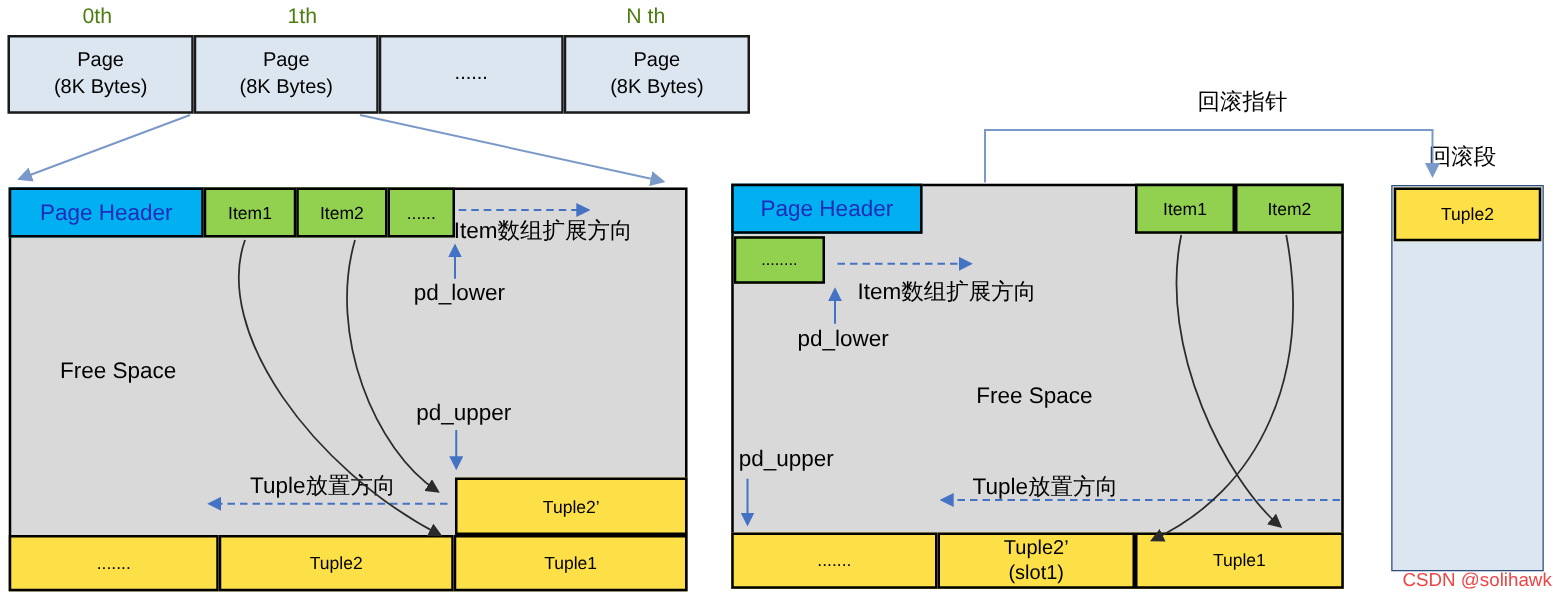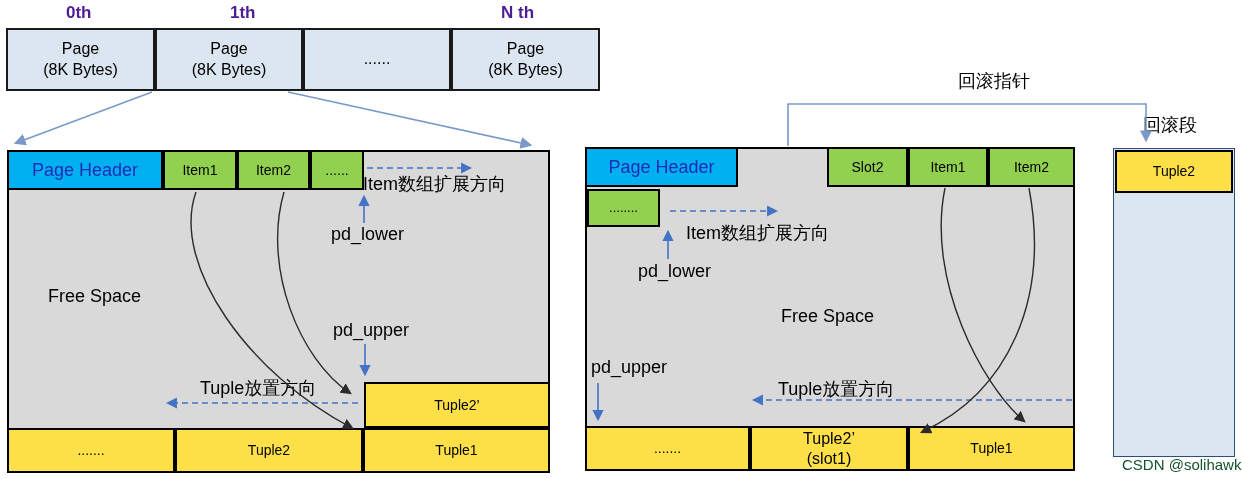--- a/index.html
+++ b/index.html
@@ -11,24 +11,24 @@
   .cell{
     position:absolute;box-sizing:border-box;display:flex;align-items:center;justify-content:center;
     text-align:center;border:2px solid #000;font-size:14px;line-height:1.15;
   }
   .pagebox{background:#dce6f1;border:2px solid #1a1a1a;flex-direction:column;font-size:16px;line-height:1.3;}
   .graybody{background:#d9d9d9;border:2px solid #000;}
   .hdr{background:#00b0f0;color:#1f2cb8;font-size:18px;}
   .green{background:#92d050;}
   .dgreen{background:#fde047;}
   .lbl{position:absolute;font-size:18px;white-space:nowrap;color:#000;}
-  .toplbl{position:absolute;font-size:17px;font-weight:700;white-space:nowrap;color:#4c1d95;}
+  .toplbl{position:absolute;font-size:17px;font-weight:400;white-space:nowrap;color:#4d7c0f;}
   .two{flex-direction:column;font-size:16px;line-height:1.2;}
   .rollcol{background:#dce6f1;border:1px solid #2e4d7b;}
-  .wm{position:absolute;font-size:15px;color:#14532d;white-space:nowrap;}
+  .wm{position:absolute;font-size:15px;color:#ef4444;white-space:nowrap;}
   svg.overlay{position:absolute;left:0;top:0;pointer-events:none;z-index:10;}
 </style>
 </head>
 <body>
 
 <div id="stage">
 
   <div class="toplbl" style="left:66px;top:3px;">0th</div>
   <div class="toplbl" style="left:230px;top:3px;">1th</div>
   <div class="toplbl" style="left:501px;top:3px;">N th</div>
@@ -62,21 +62,20 @@
   <div class="lbl" style="left:333px;top:320px;">pd_upper</div>
   <div class="lbl" style="left:200px;top:376px;">Tuple放置方向</div>
 
   <div class="cell dgreen" style="left:364px;top:382px;width:186px;height:46px;">Tuple2’</div>
   <div class="cell dgreen" style="left:7px;top:428px;width:168px;height:45px;font-size:14px;">.......</div>
   <div class="cell dgreen" style="left:175px;top:428px;width:188px;height:45px;">Tuple2</div>
   <div class="cell dgreen" style="left:363px;top:428px;width:187px;height:45px;">Tuple1</div>
 
   <div class="abs graybody" style="left:585px;top:147px;width:490px;height:324px;"></div>
   <div class="cell hdr" style="left:585px;top:147px;width:153px;height:40px;">Page Header</div>
-  <div class="cell green" style="left:827px;top:147px;width:81px;height:40px;">Slot2</div>
   <div class="cell green" style="left:908px;top:147px;width:80px;height:40px;">Item1</div>
   <div class="cell green" style="left:988px;top:147px;width:87px;height:40px;">Item2</div>
   <div class="cell green" style="left:587px;top:189px;width:73px;height:38px;font-size:13px;">........</div>
 
   <div class="lbl" style="left:686px;top:221px;">Item数组扩展方向</div>
   <div class="lbl" style="left:638px;top:261px;">pd_lower</div>
   <div class="lbl" style="left:781px;top:306px;">Free Space</div>
   <div class="lbl" style="left:591px;top:357px;">pd_upper</div>
   <div class="lbl" style="left:778px;top:377px;">Tuple放置方向</div>
 

